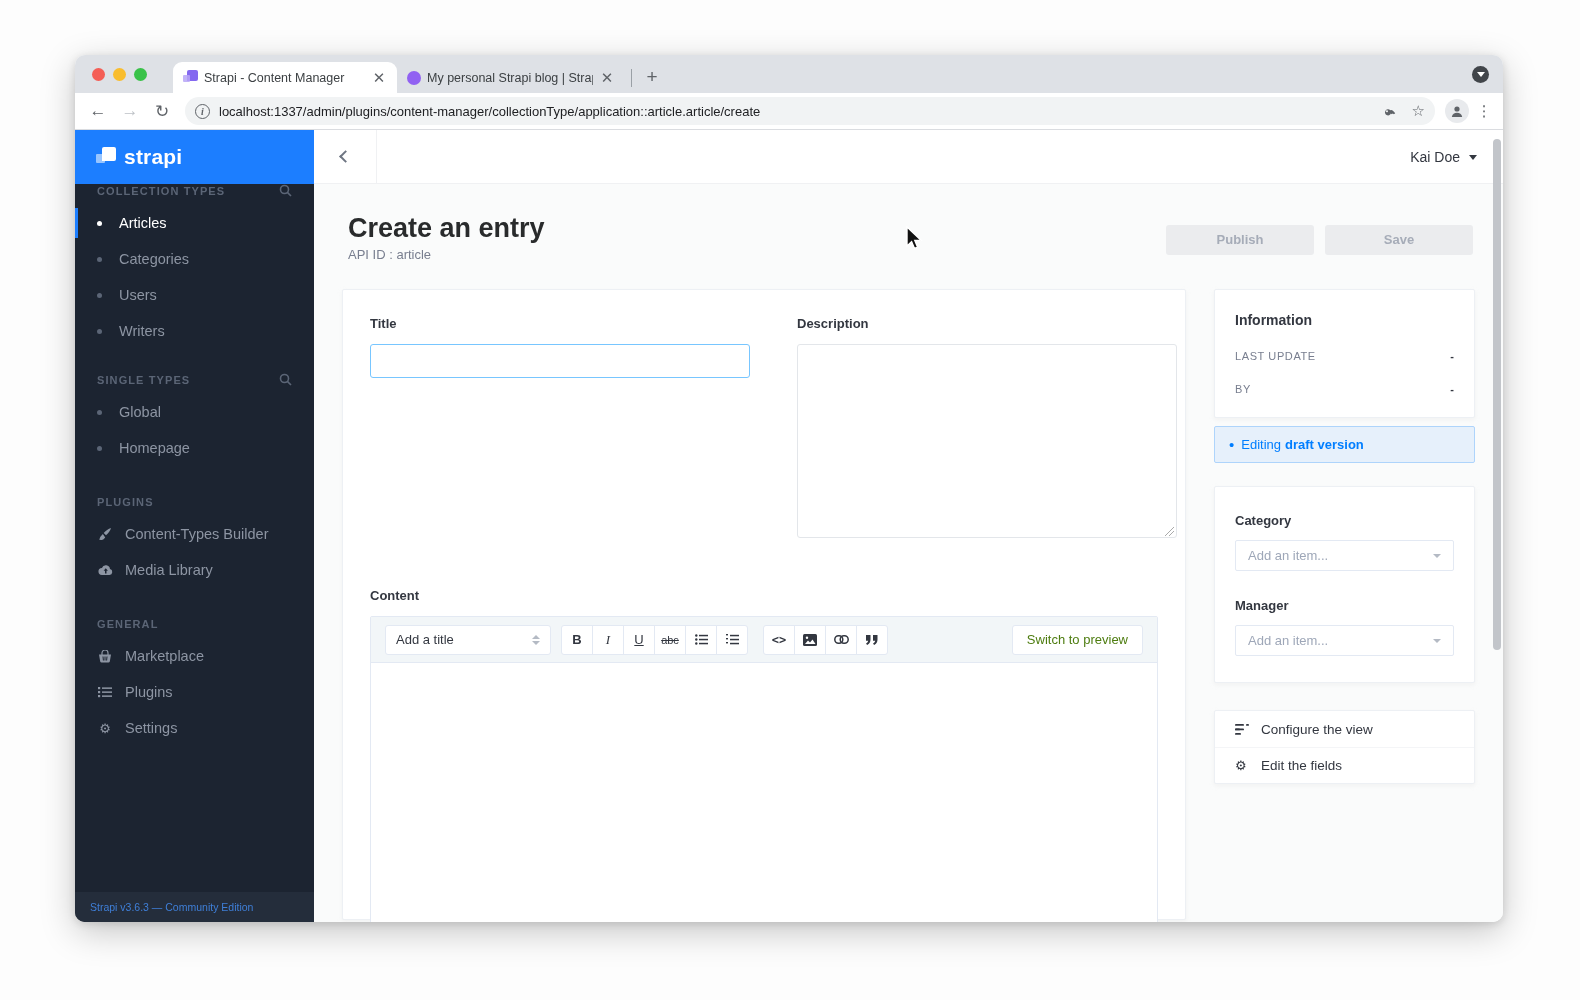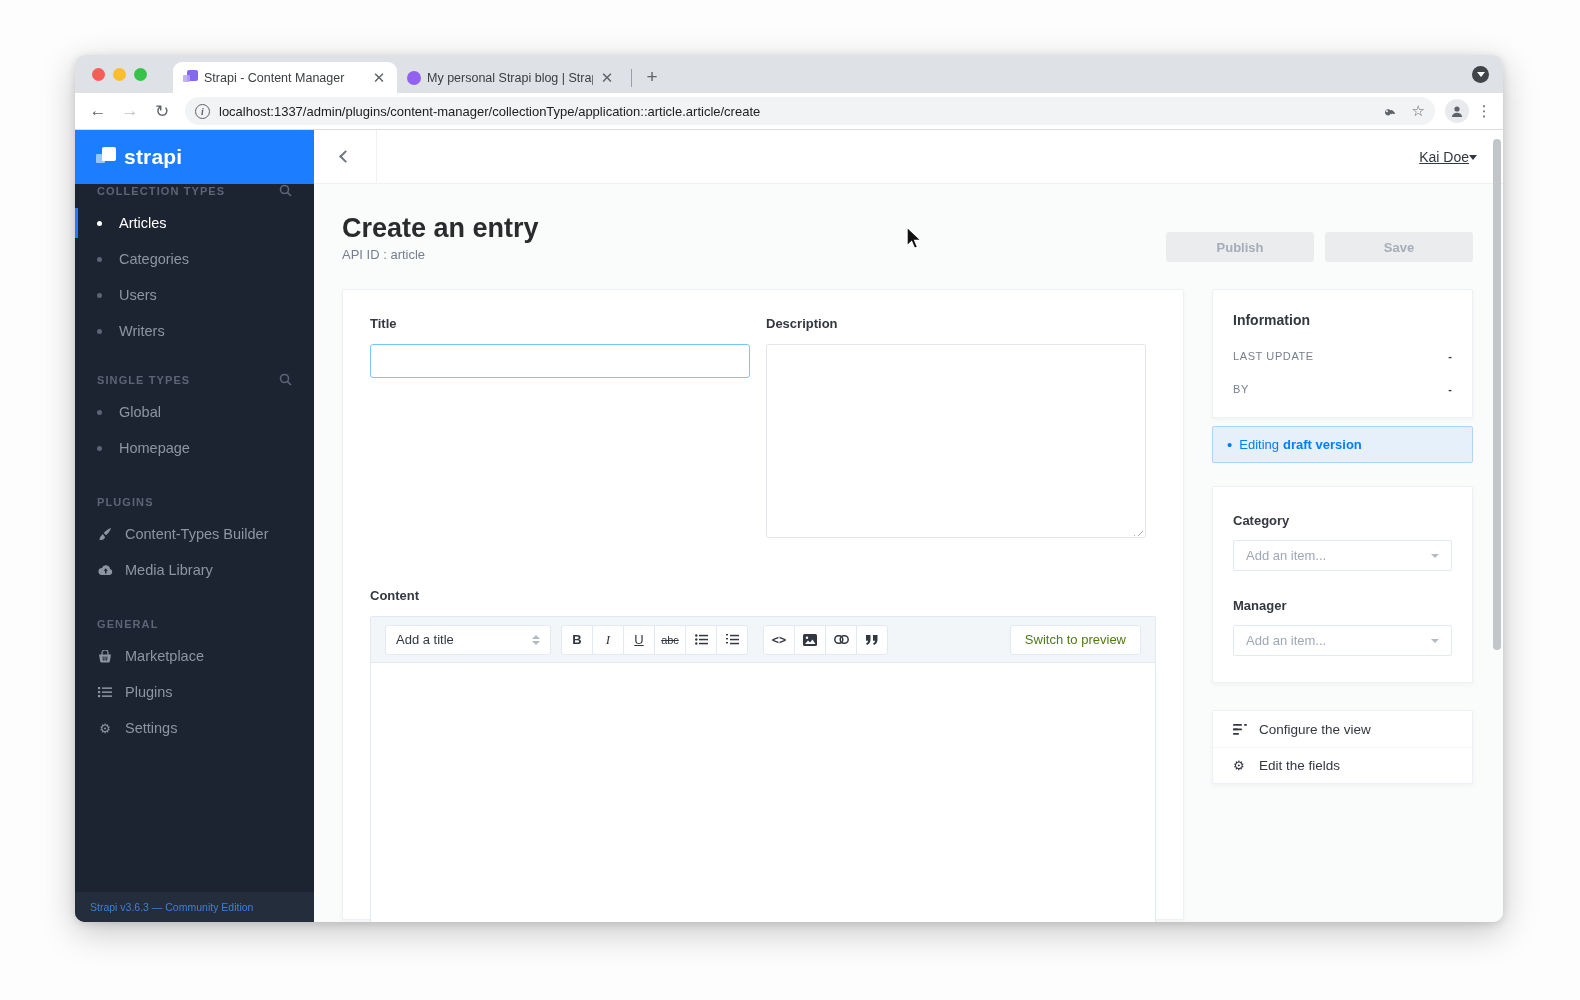--- a/index.html
+++ b/index.html
@@ -60,35 +60,35 @@
   .navitem.active .bullet { background:#fff; }
   .navitem.active::before { content:""; position:absolute; left:0; top:3px; bottom:3px; width:3px; background:#1c7eff; }
   .navitem .mi { width:16px; margin-right:12px; display:flex; justify-content:center; color:#8d95a3; font-size:13px; }
   .sb-footer { height:30px; background:#242d3b; display:flex; align-items:center; padding-left:15px; font-size:10.5px; color:#3f7fd8; }
 
   
   .main { flex:1; display:flex; flex-direction:column; background:#fafbfb; min-width:0; }
   .topbar { height:54px; background:#fff; border-bottom:1px solid #f0f1f3; display:flex; align-items:stretch; flex:0 0 54px; }
   .backcol { width:63px; border-right:1px solid #f0f1f3; display:flex; align-items:center; justify-content:center; cursor:pointer; }
   .backchev { width:9px; height:9px; border-left:2px solid #6e7582; border-bottom:2px solid #6e7582; transform:rotate(45deg); }
-  .userbox { margin-left:auto; display:flex; align-items:center; padding-right:26px; font-size:14px; color:#333740; cursor:pointer;text-decoration:underline; }
+  .userbox { margin-left:auto; display:flex; align-items:center; padding-right:26px; gap:9px; font-size:14px; color:#333740; cursor:pointer; }
   .caret { width:0; height:0; border-left:4.5px solid transparent; border-right:4.5px solid transparent; border-top:5.5px solid #333740; margin-top:2px; }
 
   .contentwrap { flex:1; padding:28px 30px 0 28px; overflow:hidden; position:relative; }
-  .pagehead { display:flex; align-items:flex-end; margin-bottom:27px; }
+  .pagehead { display:flex; align-items:center; margin-bottom:27px;margin-left:6px; }
   .pagetitle { font-size:27px; font-weight:bold; color:#292b2c; line-height:1.2; }
   .pagesub { font-size:13px; color:#787e8f; margin-top:3px; }
   .headbtns { margin-left:auto; display:flex; gap:11px; padding-top:5px; }
   .btn-disabled { width:148px; height:30px; background:#ebecee; border:none; border-radius:3px; color:#a6acb8; font-size:13px; font-weight:bold; font-family:inherit; }
 
   .columns { display:flex; gap:28px; align-items:flex-start; }
   .card { background:#fff; border:1px solid #edf0f4; border-radius:2px; box-shadow:0 2px 4px rgba(227,227,227,.35); }
 
   .formcard { width:844px; padding:26px 27px 0 27px; height:631px; }
-  .fieldrow { display:flex; gap:16px; }
+  .fieldrow { display:flex; gap:47px; }
   .field { width:380px; }
   .flabel { font-size:13px; font-weight:bold; color:#333740; margin-bottom:13px; }
   .input-title { width:380px; height:34px; border:1px solid #78c6ff; border-radius:3px; outline:none; padding:0 10px; font-size:13px; font-family:inherit; }
   .ta-desc { width:380px; height:194px; border:1px solid #e3e6ea; border-radius:3px; outline:none; padding:8px 10px; font-size:13px; font-family:inherit; resize:none; }
   .ta-wrap { position:relative; width:380px; }
   .resize-h { position:absolute; right:3px; bottom:6px; width:9px; height:9px;
     background:linear-gradient(135deg, transparent 0 50%, #aaa 50% 55%, transparent 55% 70%, #aaa 70% 75%, transparent 75%); }
 
   .contentfield { margin-top:46px; }
   .editor { border:1px solid #e3e9f3; border-radius:2px; }

